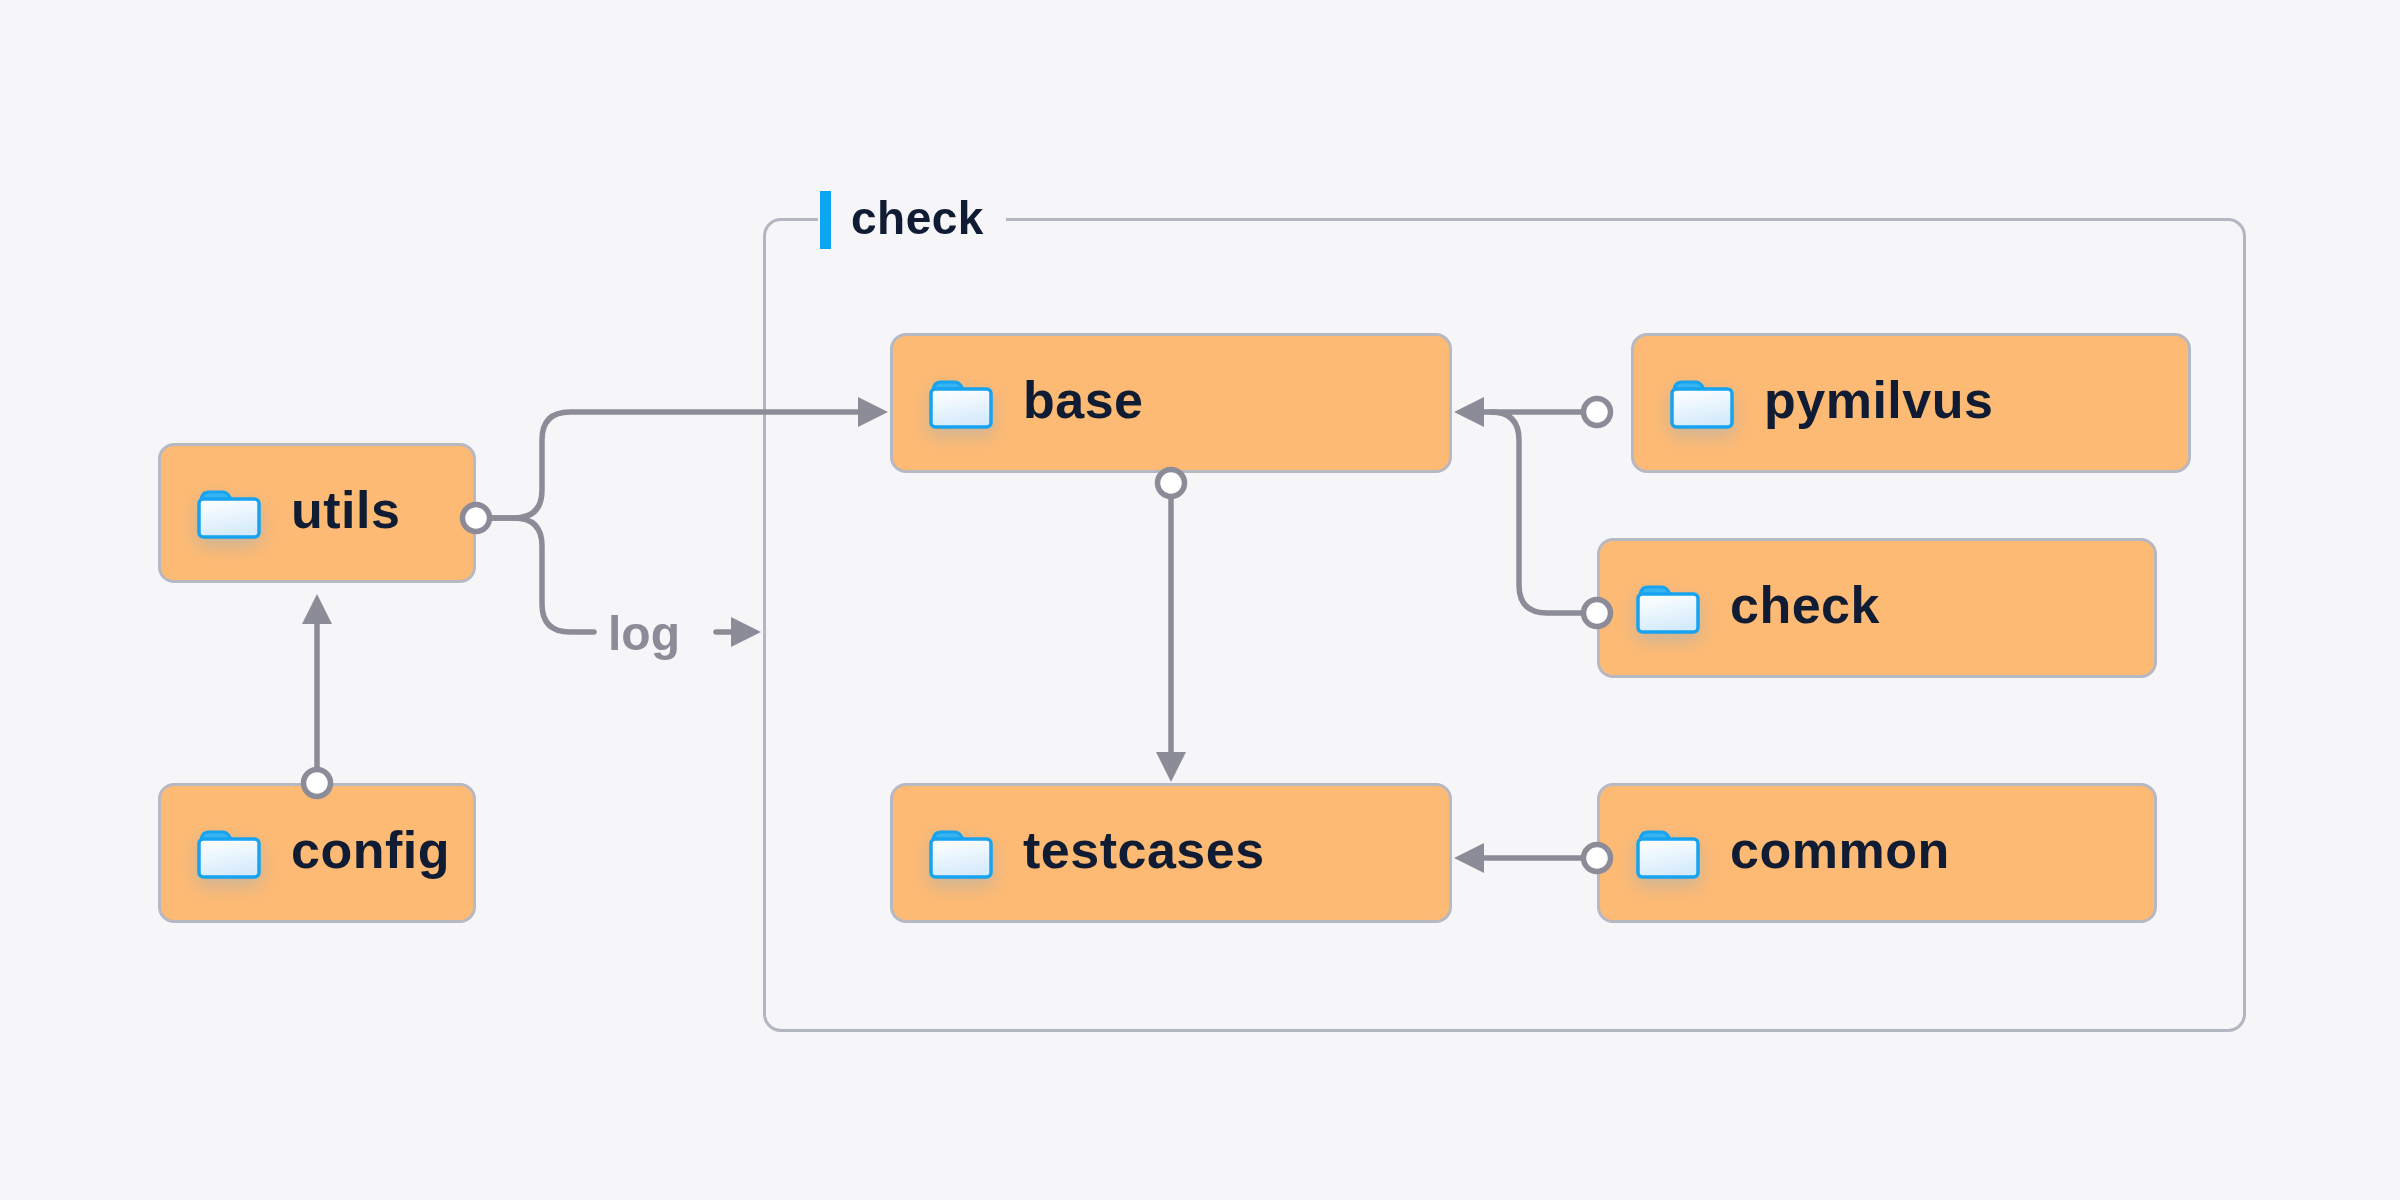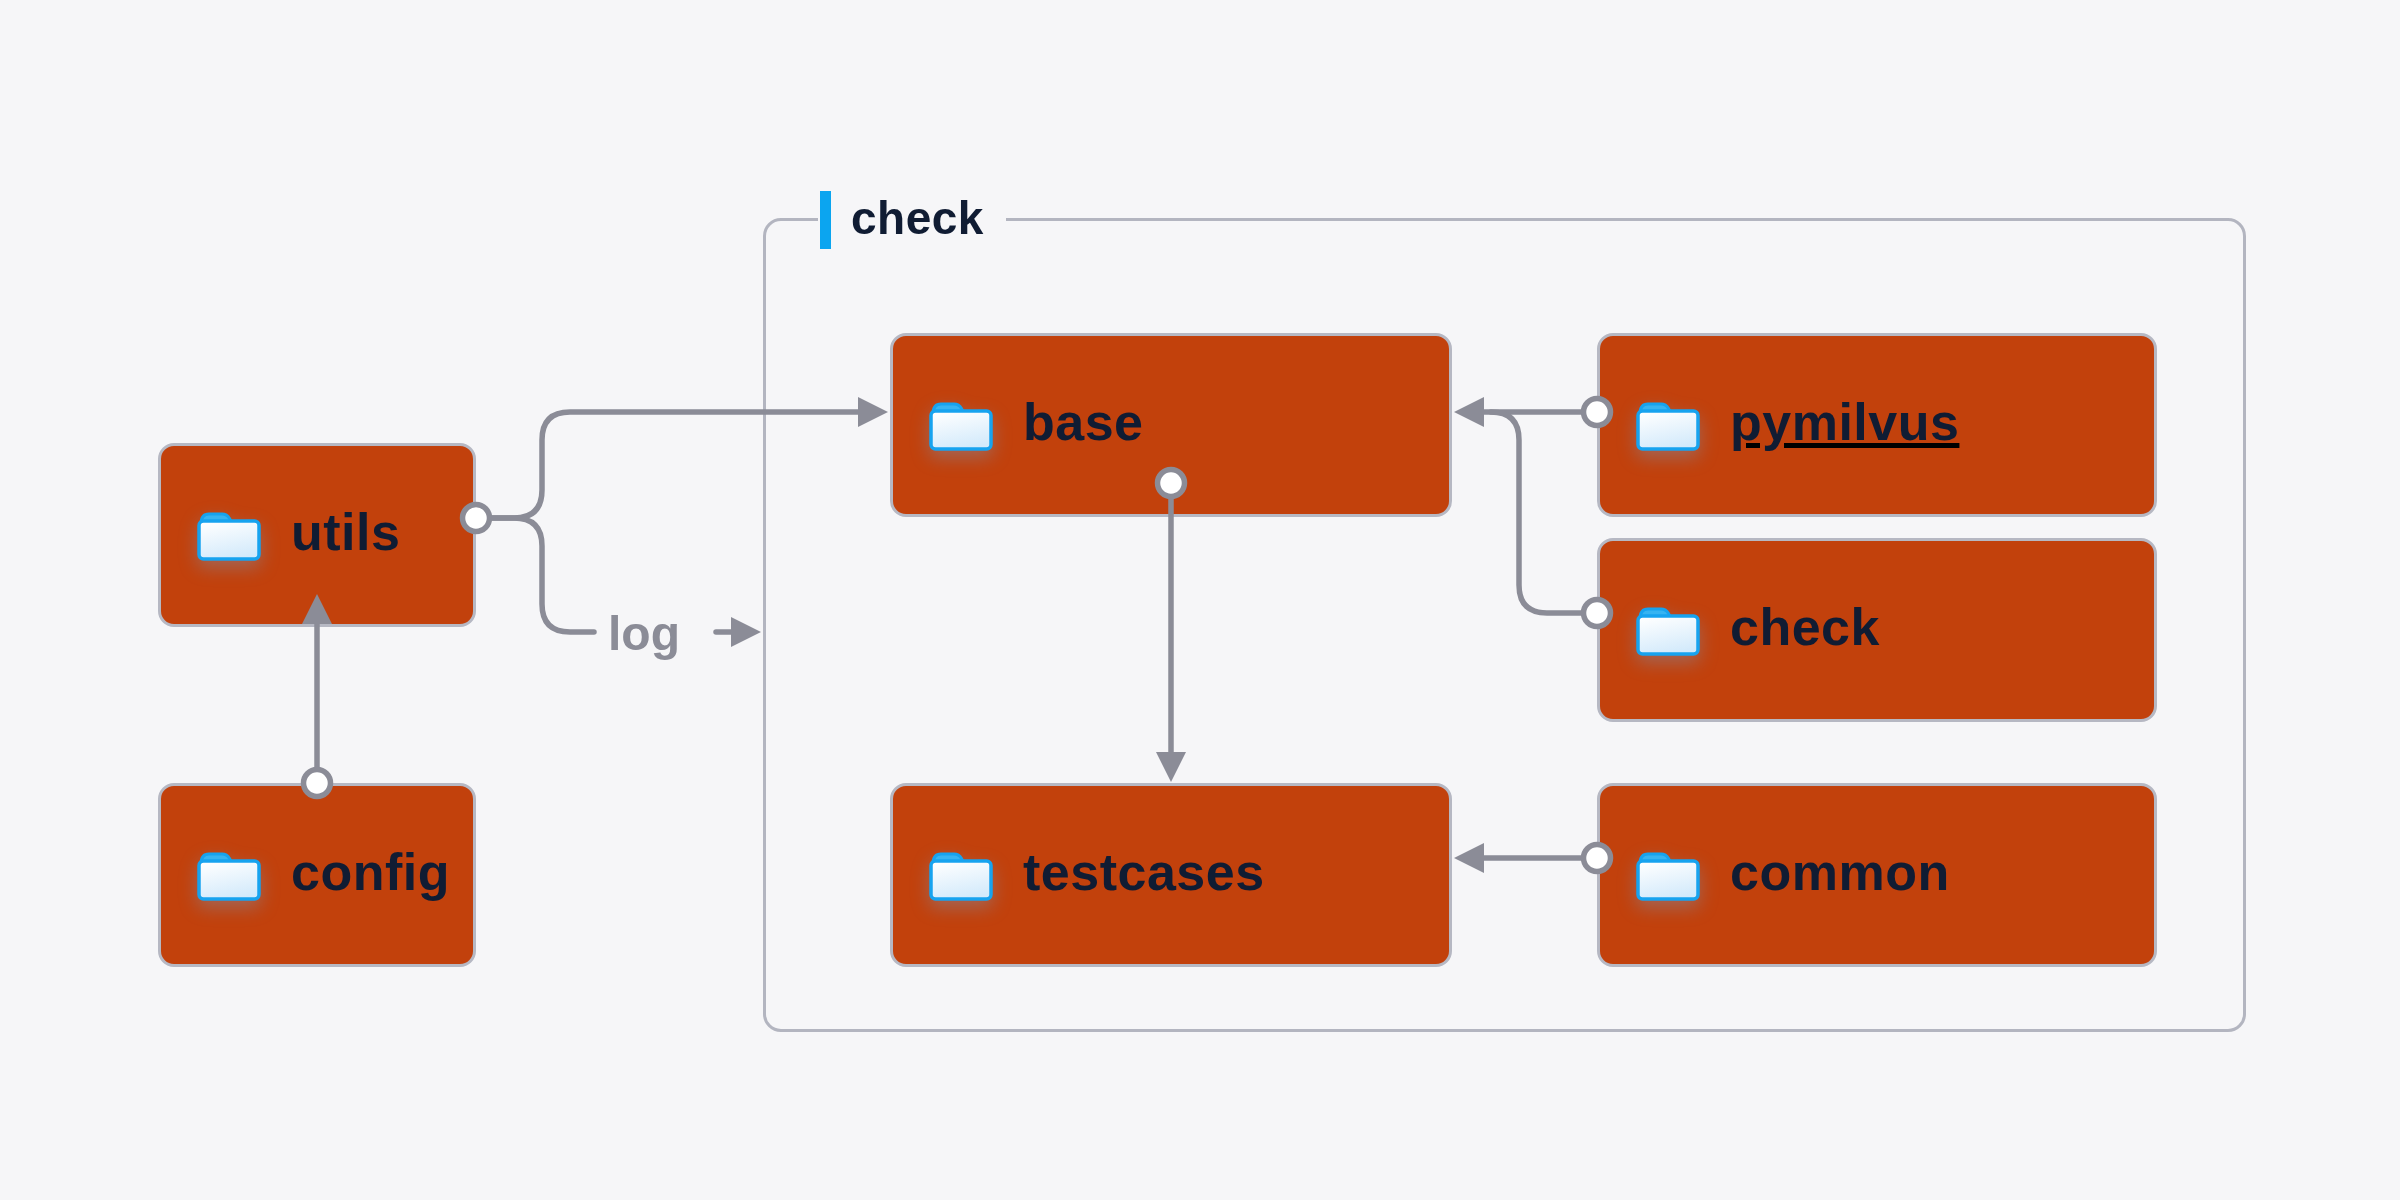--- a/index.html
+++ b/index.html
@@ -44,22 +44,22 @@
     font-size:46px;
     font-weight:700;
     color:var(--navy);
     letter-spacing:0.5px;
     line-height:1;
     padding-bottom:4px;
   }
   
   .node{
     position:absolute;
-    height:184px;
-    background:#c2410c;
+    height:140px;
+    background:#fdba74;
     border:3px solid var(--border);
     border-radius:16px;
     box-sizing:border-box;
     display:flex;
     align-items:center;
     padding-left:34px;
     gap:28px;
   }
   .node .label{
     font-size:52px;
@@ -70,21 +70,21 @@
     padding-bottom:6px;
   }
   .node .folder{
     width:68px;height:54px;
     flex:0 0 auto;
     filter:drop-shadow(0 7px 9px rgba(110,170,220,0.35));
   }
   .node-utils    {left:158px; top:443px; width:318px;}
   .node-config   {left:158px; top:783px; width:318px;}
   .node-base     {left:890px; top:333px; width:562px;}
-  .node-pymilvus {left:1597px;top:333px; width:560px;text-decoration:underline;}
+  .node-pymilvus {left:1631px;top:333px; width:560px;}
   .node-check    {left:1597px;top:538px; width:560px;}
   .node-testcases{left:890px; top:783px; width:562px;}
   .node-common   {left:1597px;top:783px; width:560px;}
   
   .wires{
     position:absolute;left:0;top:0;
     width:2400px;height:1200px;
     pointer-events:none;
   }
   .wires path,.wires line{

